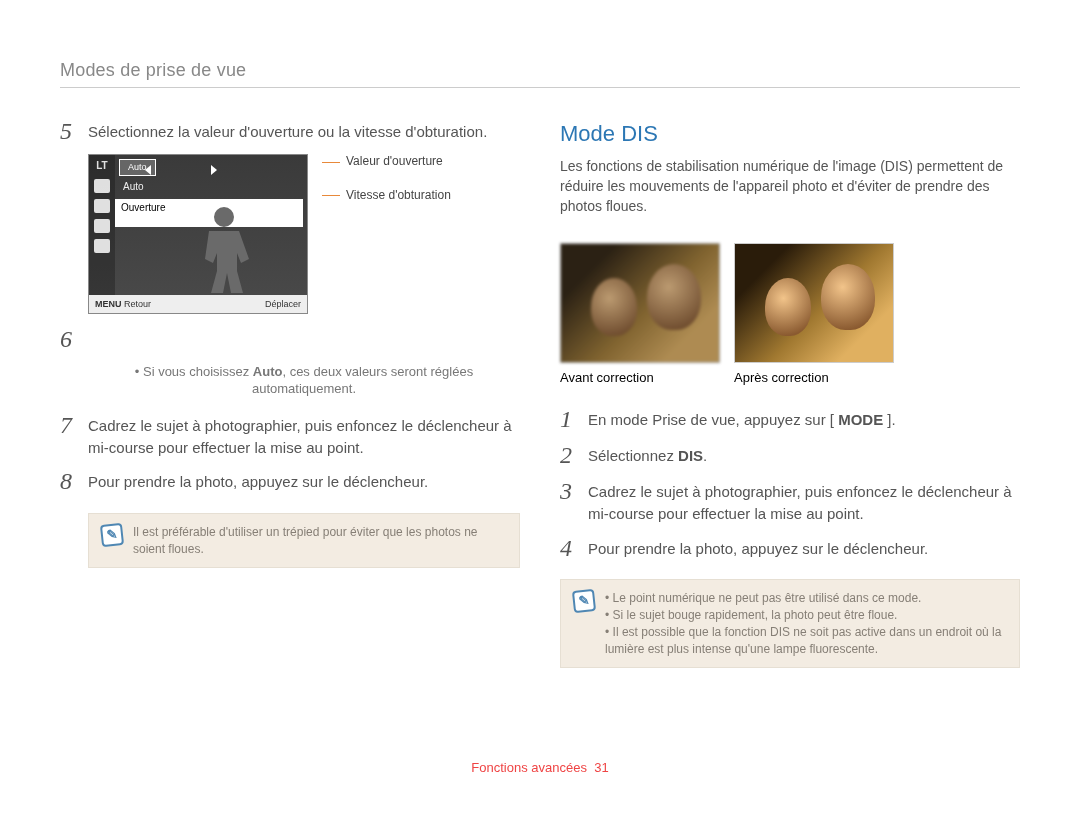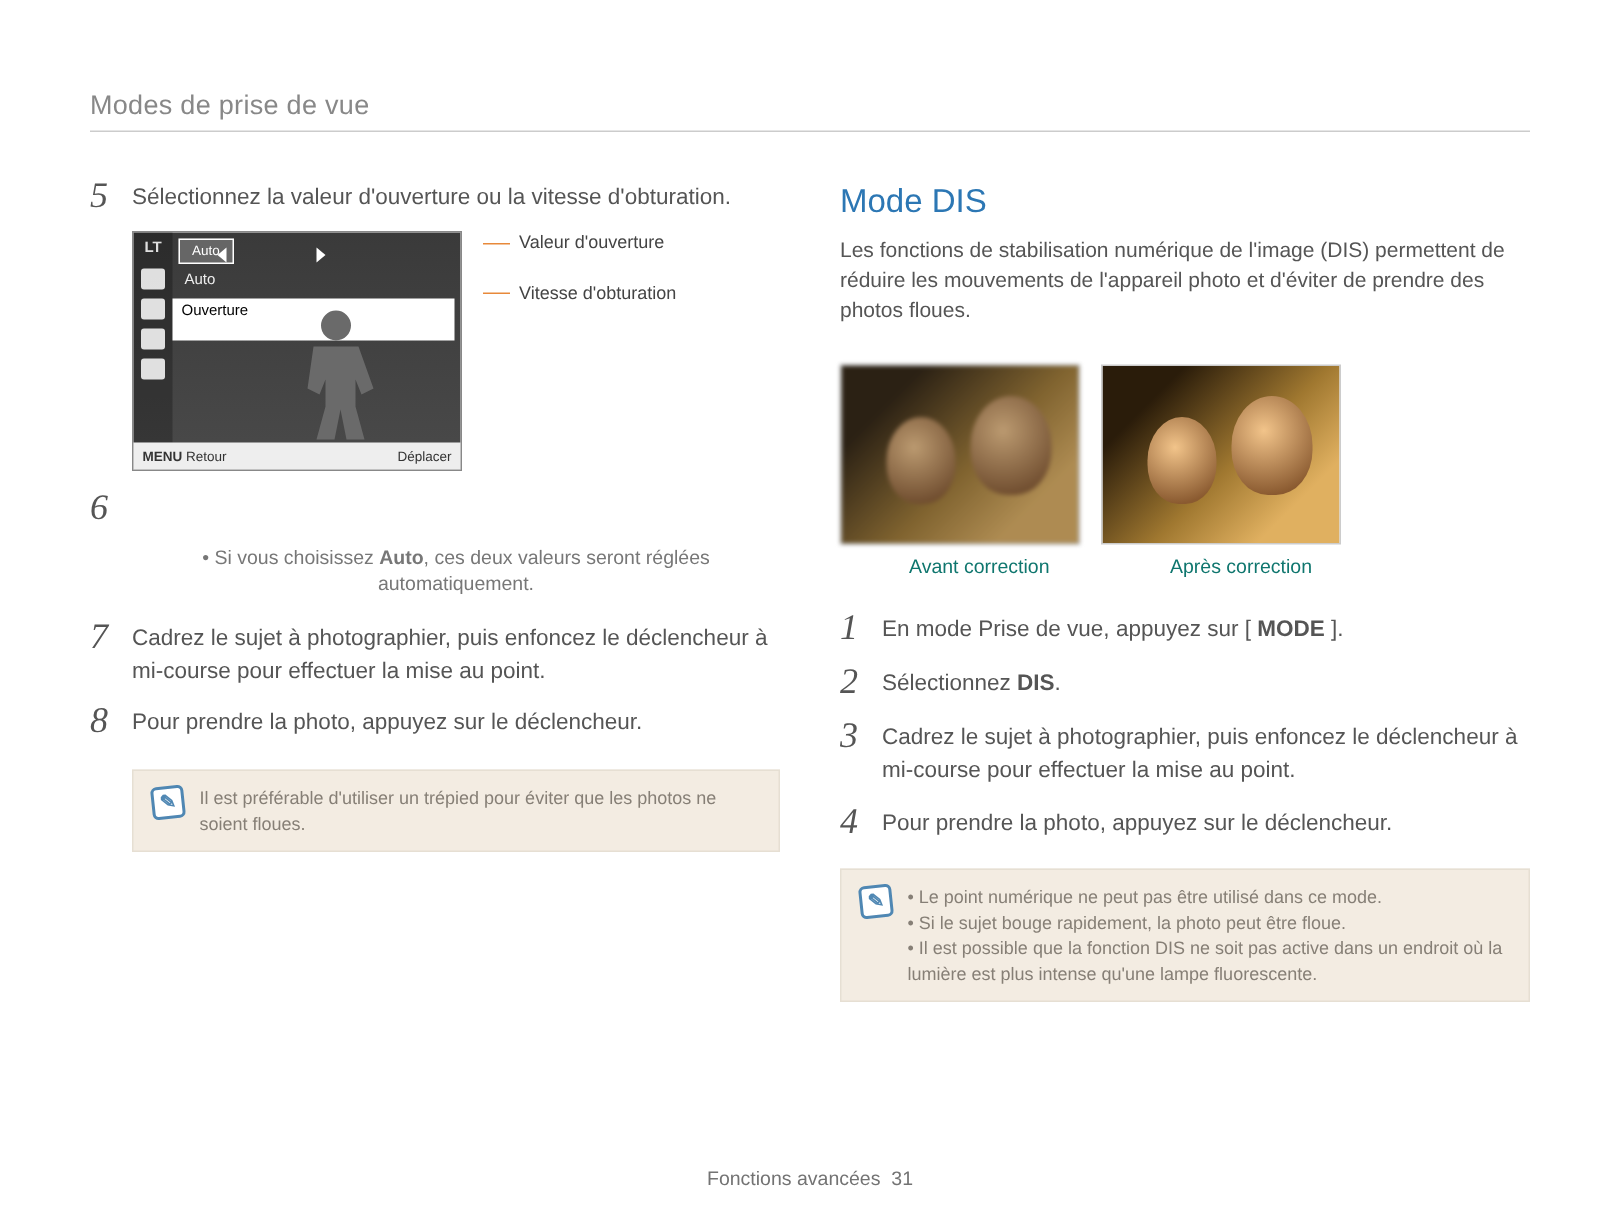--- a/index.html
+++ b/index.html
@@ -126,25 +126,25 @@
     background: linear-gradient(135deg,#2a1c0a 20%,#a07830 55%,#e0b060 80%);
     position:relative; overflow:hidden;
   }
   .photo.blurry { filter: blur(1.4px) brightness(.8) contrast(.9);}
   .photo .face {
     position:absolute; width:46px; height:58px; border-radius:50% 50% 45% 45%;
     background: radial-gradient(circle at 40% 35%, #f2c48a, #8a5a30 80%);
   }
   .photo .f1 { left:30px; top:34px;}
   .photo .f2 { left:86px; top:20px; width:54px; height:66px;}
-  .caption-row { display:flex; gap:14px; font-size:13px; color:#0f766e; margin-bottom:18px;margin-left:46px;}
+  .caption-row { display:flex; gap:14px; font-size:13px; color:#000000; margin-bottom:18px;}
   .caption-row span { width:160px; }
   .footer-page {
-    position:absolute; left:0; right:0; bottom:22px;
-    text-align:center; font-size:13px; color:#737373;
+    position:absolute; left:0; right:0; bottom:40px;
+    text-align:center; font-size:13px; color:#ef4444;
   }
 </style>
 </head>
 <body>
 
 <div class="breadcrumb">Modes de prise de vue</div>
 <hr class="hr">
 
 <div class="columns">
 

